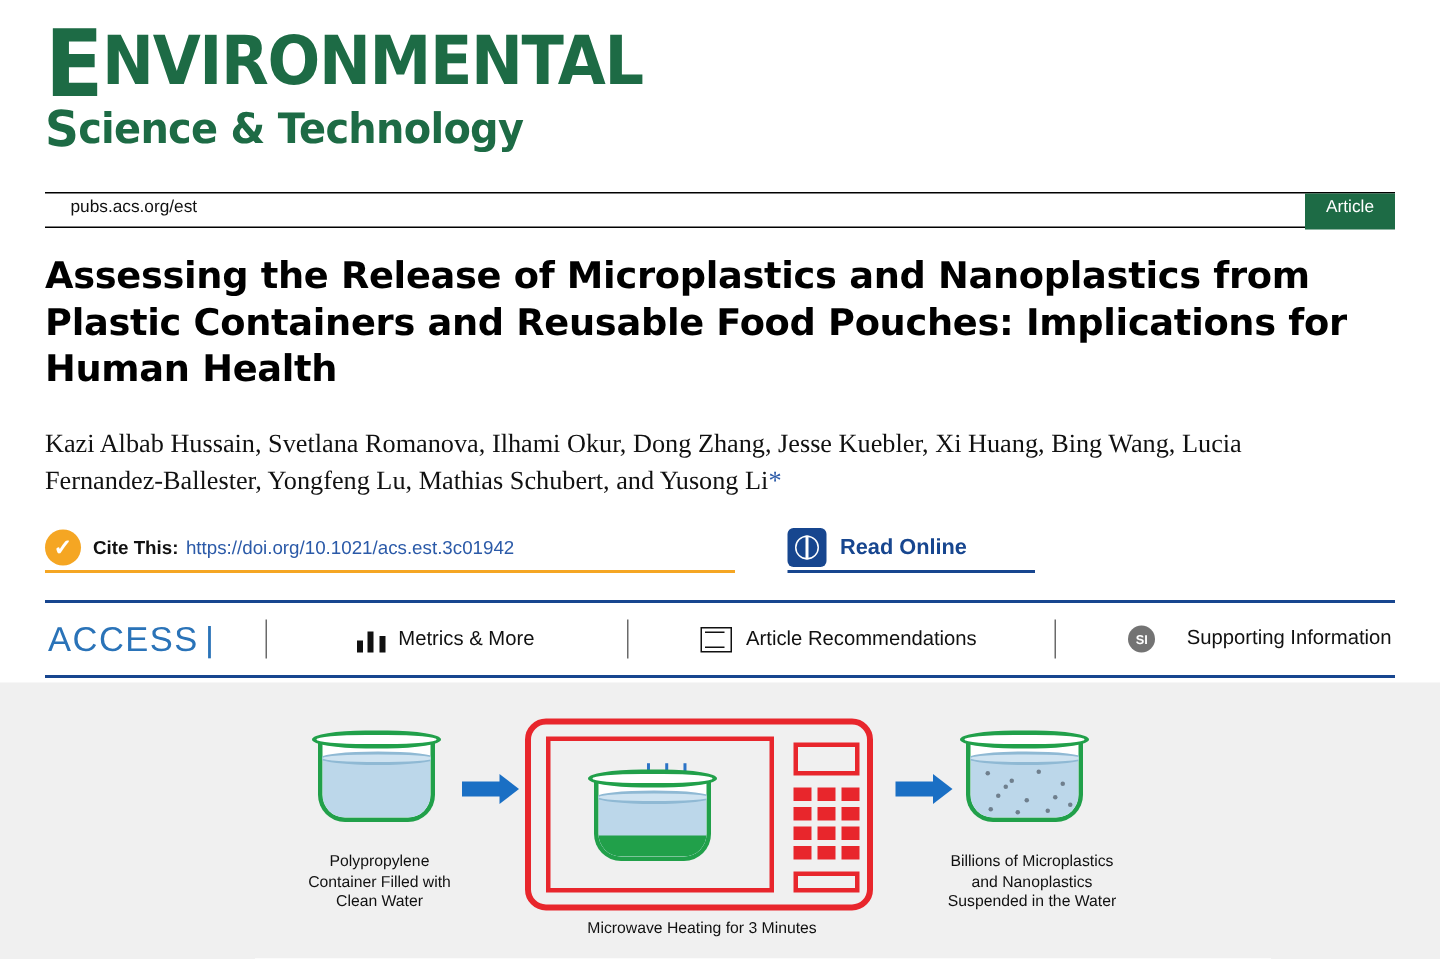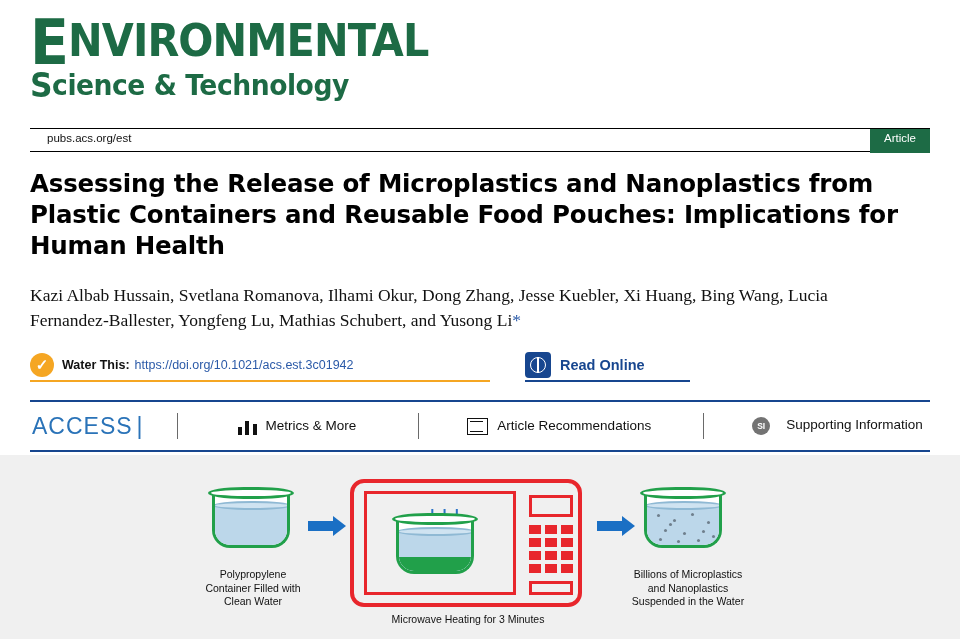--- a/index.html
+++ b/index.html
@@ -278,21 +278,21 @@
   .si-icon {
     width: 18px; height: 18px;
     border-radius: 50%;
     background: #737373;
     color: #fff;
     font-size: 8.5px;
     font-weight: bold;
     display: flex;
     align-items: center;
     justify-content: center;
-    margin-right: 16px;
+    margin-right: 21px;
     flex: none;
   }
   .gap-a { width: 60px; }
   .gap-b { width: 62px; }
   .gap-c { width: 48px; }
   .gap-d { width: 52px; }
   .gap-e { width: 48px; }
 
   
   .toc {
@@ -464,21 +464,21 @@
     <div class="article-badge">Article</div>
   </div>
 
   <div class="title">Assessing the Release of Microplastics and Nanoplastics from Plastic Containers and Reusable Food Pouches: Implications for Human Health</div>
 
   <div class="authors"><span>Kazi Albab Hussain, Svetlana Romanova, Ilhami Okur, Dong Zhang, Jesse Kuebler, Xi Huang, Bing Wang, Lucia Fernandez-Ballester, Yongfeng Lu, Mathias Schubert, and Yusong Li</span><span class="star">*</span></div>
 
   <div class="cite-row">
     <div class="cite-box">
       <div class="cite-check">✓</div>
-      <div class="cite-label">Water This:</div>
+      <div class="cite-label">Cite This:</div>
       <div class="cite-doi">https://doi.org/10.1021/acs.est.3c01942</div>
     </div>
     <div class="read-online">
       <div class="globe"></div>
       <div class="read-online-label">Read Online</div>
     </div>
   </div>
 
   <div class="access-bar">
     <div class="access-word">ACCESS</div>

